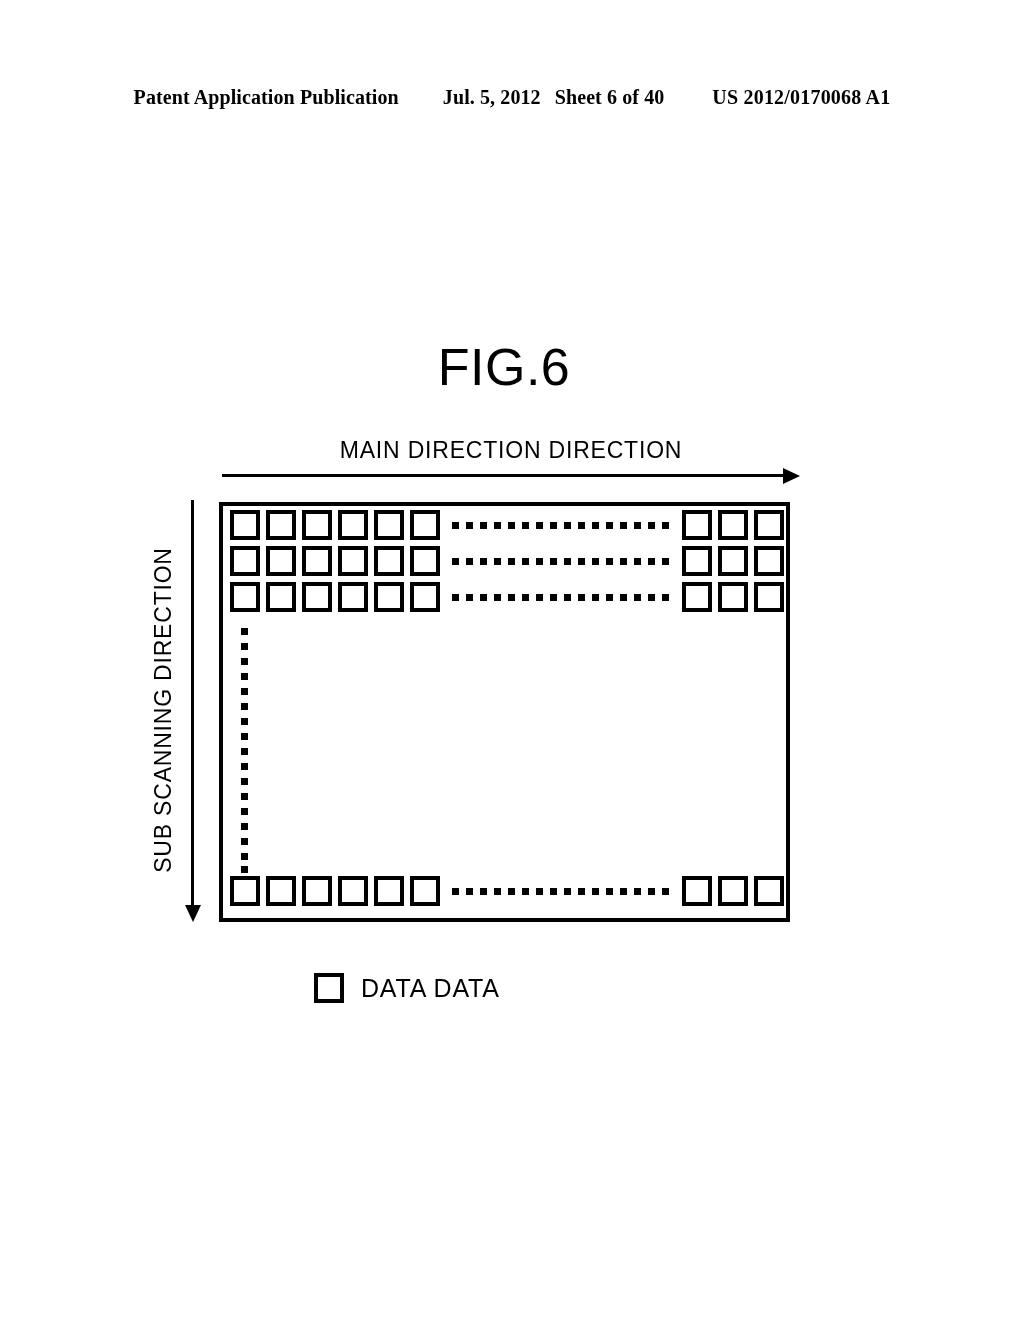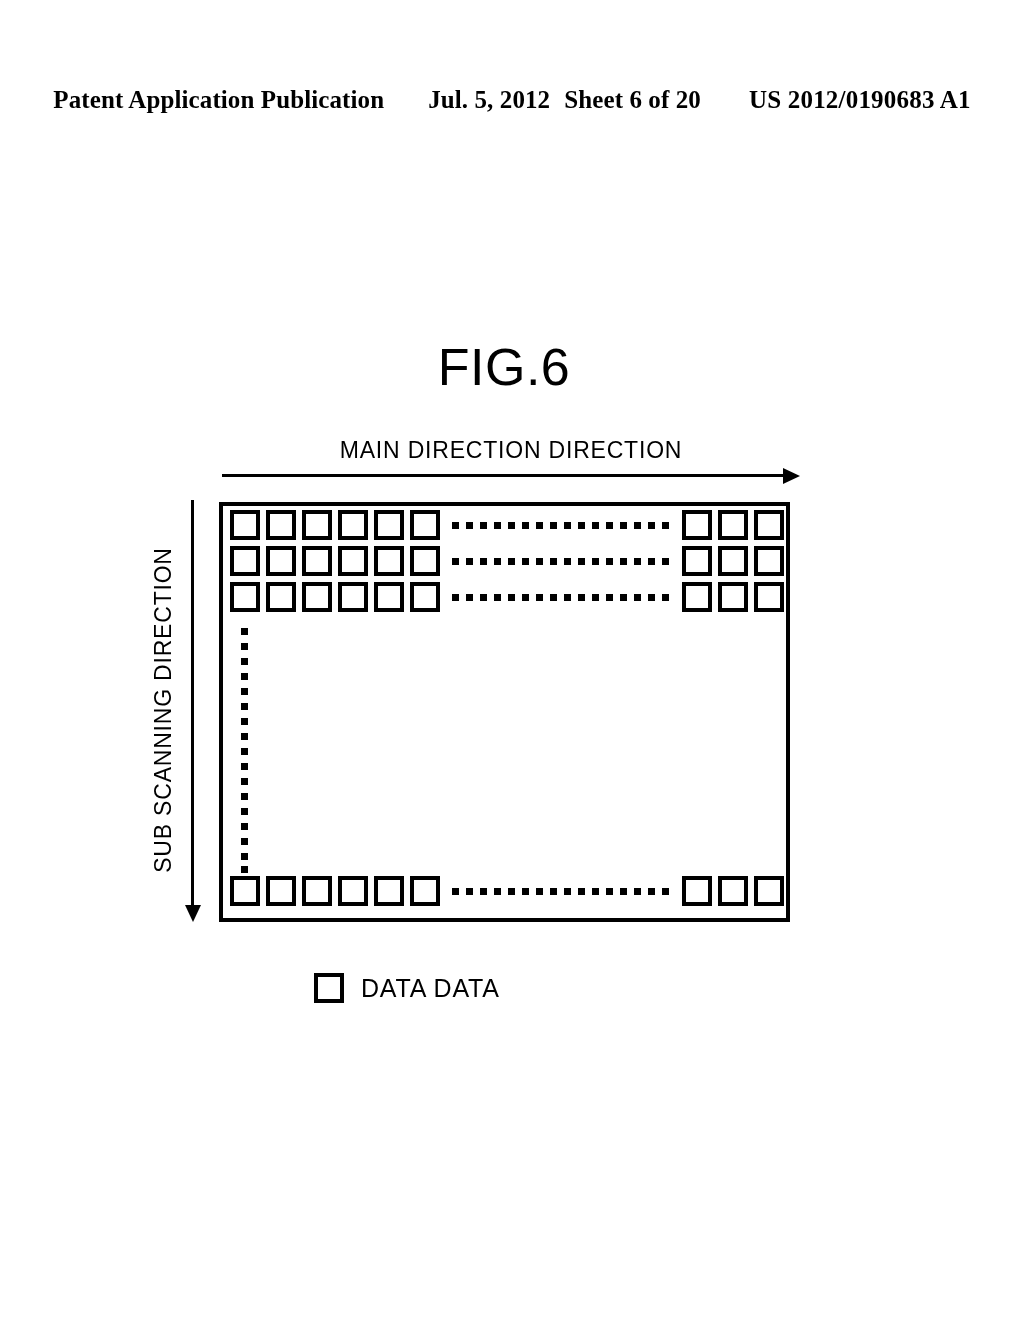--- a/index.html
+++ b/index.html
@@ -20,21 +20,21 @@
   .patent-header {
     position: absolute;
     left: 0;
     top: 86px;
     width: 1024px;
     display: flex;
     justify-content: center;
     align-items: flex-start;
     font-family: "Liberation Serif", serif;
     font-weight: bold;
-    font-size: 25px;
+    font-size: 20px;
     letter-spacing: 0.1px;
     white-space: nowrap;
   }
   .patent-header .hdr-pub   { margin-right: 44px; }
   .patent-header .hdr-date  { margin-right: 14px; }
   .patent-header .hdr-sheet { margin-right: 48px; }
   .patent-header .hdr-num   { letter-spacing: 0.2px; }
 
   
   .fig-title {
@@ -186,22 +186,22 @@
     letter-spacing: 0.8px;
     white-space: nowrap;
   }
 </style>
 </head>
 <body>
 
 <div class="patent-header">
   <span class="hdr-pub">Patent Application Publication</span>
   <span class="hdr-date">Jul. 5, 2012</span>
-  <span class="hdr-sheet">Sheet 6 of 20</span>
-  <span class="hdr-num">US 2012/0190683 A1</span>
+  <span class="hdr-sheet">Sheet 6 of 40</span>
+  <span class="hdr-num">US 2012/0170068 A1</span>
 </div>
 
 <div class="fig-title">FIG.6</div>
 
 <div id="figure-area">
 
   <div class="main-scan-label">MAIN DIRECTION DIRECTION</div>
 
   <div class="arrow-h">
     <div class="shaft"></div>

